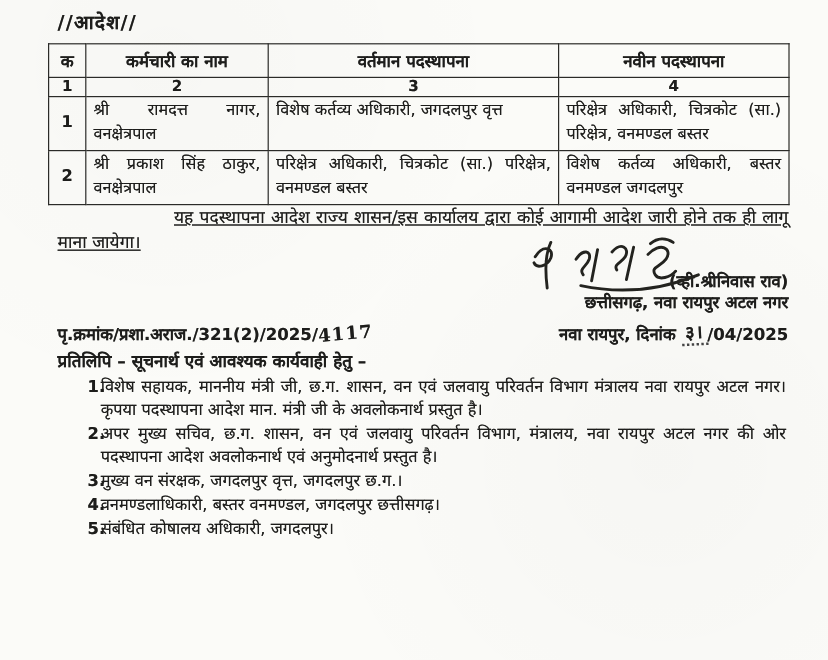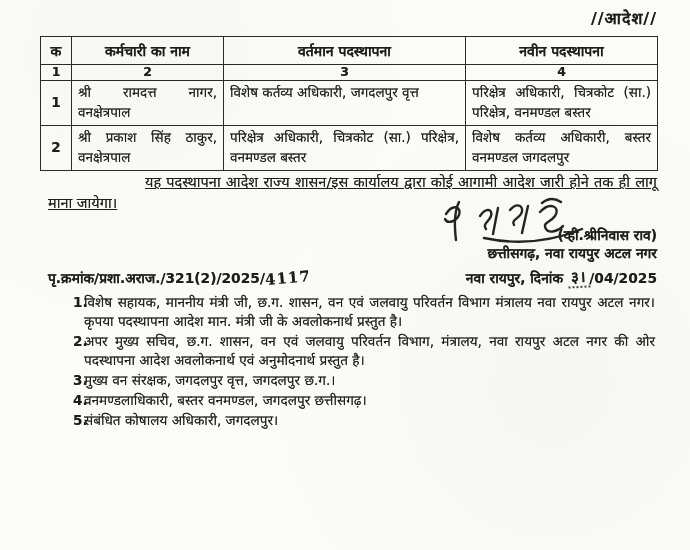--- a/index.html
+++ b/index.html
@@ -7,21 +7,21 @@
   body { font-family:"DejaVu Sans", sans-serif; }
   .page {
     position:relative; width:690px; height:550px; overflow:hidden;
     background:#fbfbf8;
     background-image: radial-gradient(circle at 20% 10%, rgba(0,0,0,0.015), transparent 40%),
                       radial-gradient(circle at 80% 70%, rgba(0,0,0,0.02), transparent 45%);
     color:#1d1d1b;
     padding:5px 33px 6px 48px;
     text-shadow:0 0 0.4px rgba(20,20,20,.55);
   }
-  .title { text-align:right; font-weight:bold; font-size:16px; letter-spacing:1px; margin-top:2px; }
+  .title { text-align:left; font-weight:bold; font-size:16px; letter-spacing:1px; margin-top:2px; }
   .intro { margin-top:13px; font-size:14.5px; line-height:21px; text-align:justify; text-indent:87px; }
   table.posting { border-collapse:collapse; margin-top:7px; margin-left:-8px; width:617px;
                   font-size:13.5px; table-layout:fixed; }
   table.posting th, table.posting td { border:1.6px solid #2b2b28; padding:1px 6px; vertical-align:top; }
   table.posting th { font-weight:bold; font-size:14px; padding:4px 4px; }
   tr.nums td { text-align:center; font-weight:bold; font-size:12.5px; line-height:14px; padding:0 4px 1px; }
   tbody.rows td { text-align:justify; line-height:19.5px; padding:2px 6px 3px; }
   tbody.rows td.sno { text-align:center; font-weight:bold; vertical-align:middle; }
   .validity { margin-top:1px; font-size:14.5px; line-height:21px; text-align:justify; text-indent:97px;text-decoration:underline; }
   .sig-block { position:relative; width:305px; margin-left:auto; margin-right:0; margin-top:0;
@@ -103,20 +103,21 @@
     </span>
     <div class="sig-name">(व्ही.श्रीनिवास राव)</div>
     <div>छत्तीसगढ़, नवा रायपुर अटल नगर</div>
   </div>
 
   <div class="ref-row">
     <div><span>पृ.क्रमांक/प्रशा.अराज./321(2)/2025/</span><span class="hand">4117</span></div>
     <div><span>नवा रायपुर, दिनांक </span><span class="hand hand-day">३।</span><span>/04/2025</span></div>
   </div>
 
+  <div class="copy-heading">प्रतिलिपि – सूचनार्थ एवं आवश्यक कार्यवाही हेतु –</div>
 
   <ol class="copies">
     <li class="copy-item">
       <span class="copy-no">1.</span>
       <span class="copy-text">विशेष सहायक, माननीय मंत्री जी, छ.ग. शासन, वन एवं जलवायु परिवर्तन विभाग मंत्रालय नवा रायपुर अटल नगर। कृपया पदस्थापना आदेश मान. मंत्री जी के अवलोकनार्थ प्रस्तुत है।</span>
     </li>
     <li class="copy-item">
       <span class="copy-no">2.</span>
       <span class="copy-text">अपर मुख्य सचिव, छ.ग. शासन, वन एवं जलवायु परिवर्तन विभाग, मंत्रालय, नवा रायपुर अटल नगर की ओर पदस्थापना आदेश अवलोकनार्थ एवं अनुमोदनार्थ प्रस्तुत है।</span>
     </li>

